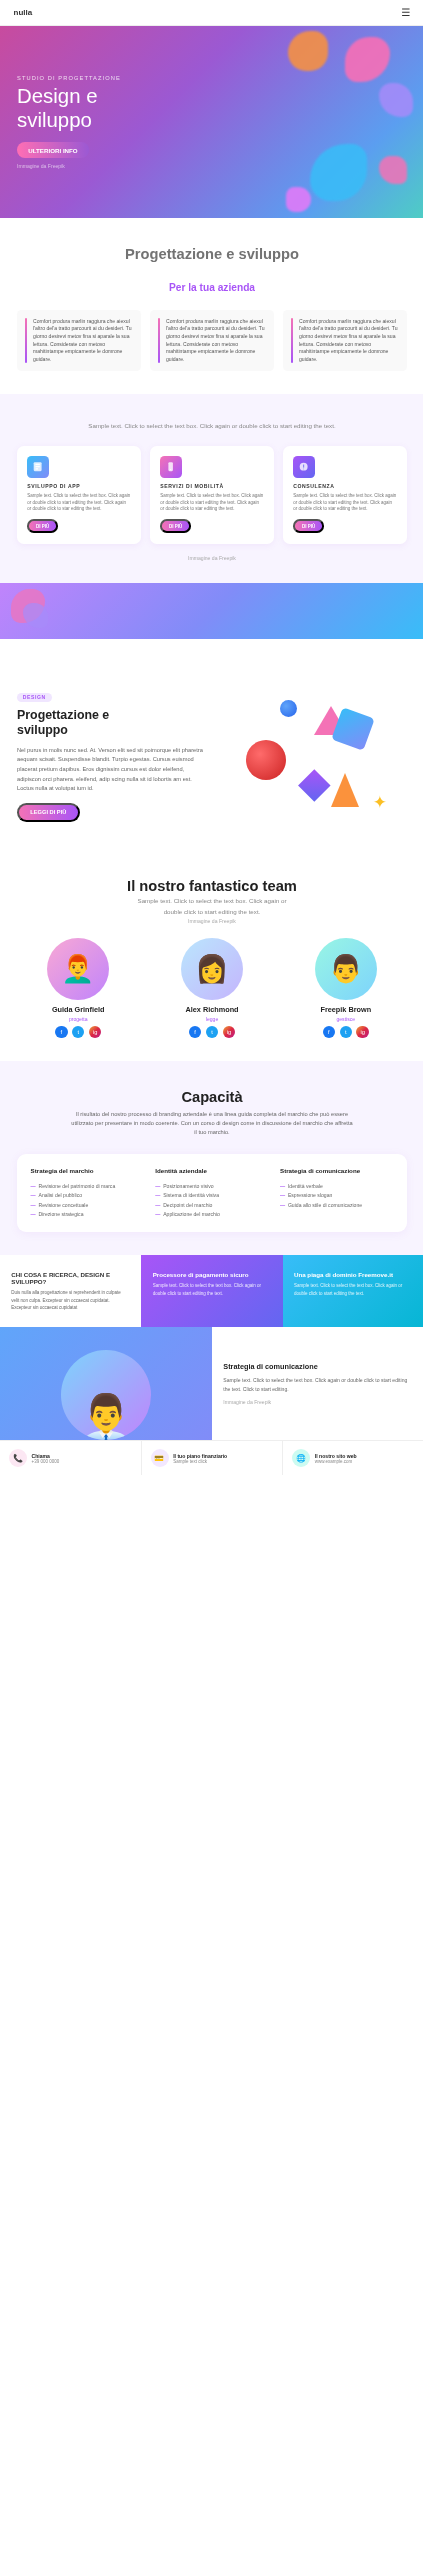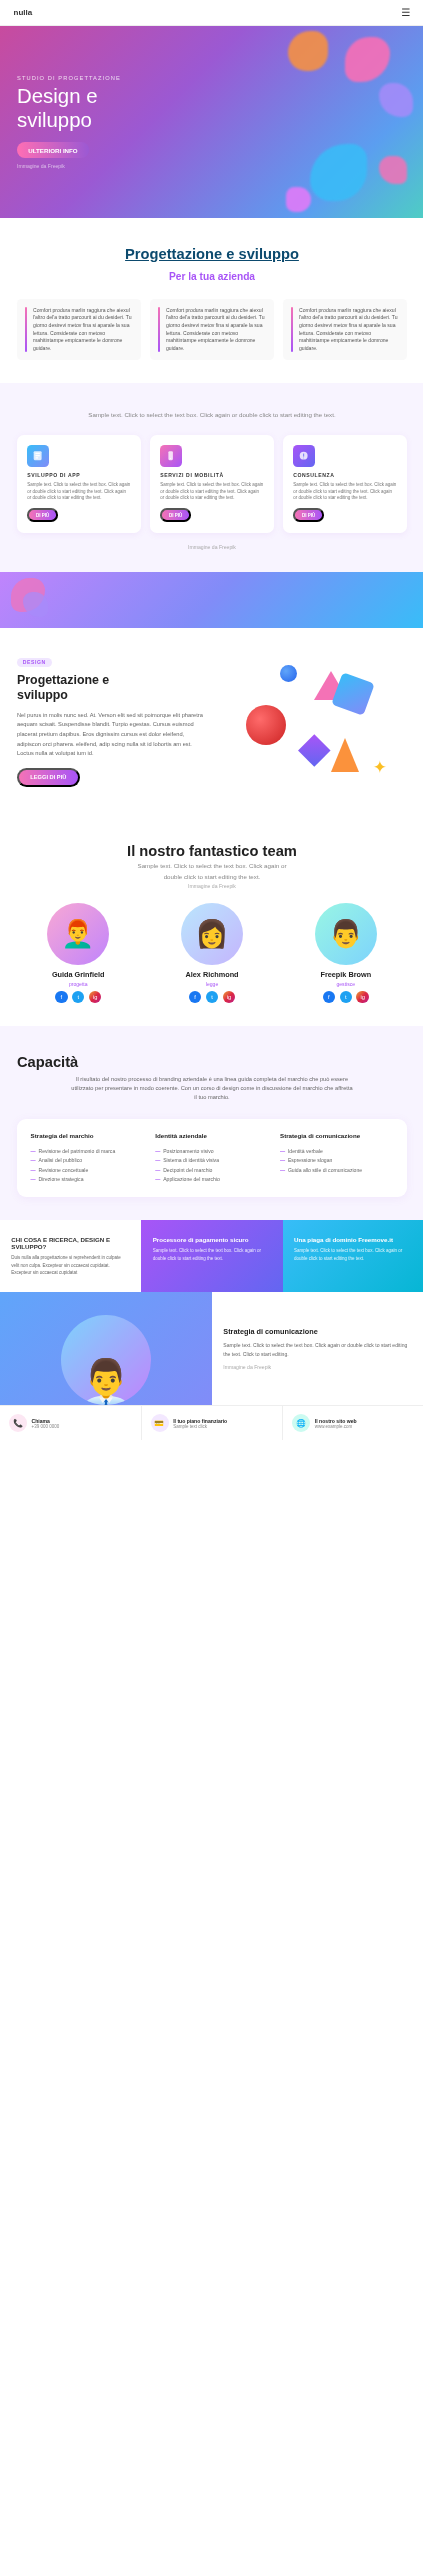--- a/index.html
+++ b/index.html
@@ -21,21 +21,21 @@
     .blob5 { width: 40px; height: 40px; background: #fb923c; top: 5.7px; right: 96px; border-radius: 60% 40% 50% 50%; }
     .blob6 { width: 25.4px; height: 25.4px; background: #e879f9; bottom: 5.7px; right: 113px; border-radius: 40% 60% 60% 40%; }
     .hero-content { position: relative; z-index: 2; max-width: 192px; }
     .hero-subtitle { font-size: 5.7px; letter-spacing: 1.1px; text-transform: uppercase; color: rgba(255,255,255,0.8); margin-bottom: 4.5px; }
     .hero-title { font-size: 20.4px; font-weight: 400; color: #fff; line-height: 1.15; margin-bottom: 10.2px; }
     .hero-btn { display: inline-block; background: linear-gradient(90deg, #ff6eb4, #9b59d3); color: #fff; padding: 4.5px 11.3px; border-radius: 11.3px; font-size: 6.2px; font-weight: 600; cursor: pointer; text-decoration: none; }
     .hero-immagine { font-size: 5.1px; color: rgba(255,255,255,0.6); margin-top: 4.5px; }
 
     
     .section-pds { padding: 28px 17px 22.6px; text-align: center; background: #fff; }
-    .section-pds h2 { font-size: 14.7px; font-weight: 800; color: #0c4a6e; margin-bottom: 9px; text-decoration: underline; }
+    .section-pds h2 { font-size: 14.7px; font-weight: 800; color: #737373; margin-bottom: 20px; }
     .section-pds h3 { font-size: 10.2px; font-weight: 600; color: #a855f7; margin-bottom: 17px; }
     .pds-grid { display: grid; grid-template-columns: 1fr 1fr 1fr; gap: 9px; }
     .pds-card { background: #f9f9f9; border-radius: 4.5px; padding: 8px; text-align: left; display: flex; gap: 5.7px; align-items: flex-start; }
     .pds-card-accent { width: 2.3px; min-width: 2.3px; height: 100%; border-radius: 2.3px; }
     .pds-card-accent.pink { background: linear-gradient(180deg, #f472b6, #a855f7); }
     .pds-card-text { font-size: 5.1px; color: #555; line-height: 1.5; }
 
     
     .section-servizi { padding: 28px 17px 22.6px; background: #f8f4ff; text-align: center; }
     .section-servizi h2 { font-size: 14.7px; font-weight: 800; color: #222; margin-bottom: 3.4px; }
@@ -56,21 +56,21 @@
     .creativita-blobs { position: absolute; top: 0; left: 0; width: 100%; height: 100%; pointer-events: none; }
     .cb1 { position: absolute; width: 34px; height: 34px; background: #f472b6; border-radius: 60% 40% 70% 30%; top: 5.7px; left: 11.3px; opacity: 0.7; }
     .cb2 { position: absolute; width: 25.4px; height: 25.4px; background: #a78bfa; border-radius: 40% 60% 30% 70%; bottom: 11.3px; left: 22.6px; opacity: 0.7; }
     .creativita-content { position: relative; z-index: 2; max-width: 226px; margin: 0 auto; background: rgba(255,255,255,0.15); border-radius: 9px; padding: 17px 13.6px; }
     .creativita-content h2 { font-size: 14.7px; font-weight: 800; color: #fff; margin-bottom: 6.8px; }
     .creativita-content p { font-size: 6.2px; color: rgba(255,255,255,0.9); line-height: 1.6; margin-bottom: 10.2px; }
     .creativita-btn { display: inline-block; background: #fff; color: #a855f7; padding: 4.5px 12.4px; border-radius: 11.3px; font-size: 6.2px; font-weight: 700; cursor: pointer; }
     .creativita-img-label { font-size: 5.1px; color: rgba(255,255,255,0.6); margin-top: 5.7px; }
 
     
-    .section-prog2 { display: flex; align-items: center; gap: 17px; padding: 28px 17px; background: #fff; }
+    .section-prog2 { display: flex; align-items: center; gap: 17px; padding: 28px 17px; background: #fff; margin-top: 24px; }
     .prog2-left { flex: 1; }
     .prog2-tag { display: inline-block; background: #f0e6ff; color: #a855f7; font-size: 5.1px; font-weight: 700; letter-spacing: 0.6px; padding: 1.7px 5.7px; border-radius: 5.7px; margin-bottom: 5.7px; text-transform: uppercase; }
     .prog2-left h2 { font-size: 12.4px; font-weight: 800; color: #222; margin-bottom: 8px; line-height: 1.2; }
     .prog2-left p { font-size: 5.7px; color: #666; line-height: 1.7; margin-bottom: 9px; }
     .prog2-btn { display: inline-block; background: linear-gradient(90deg, #f472b6, #a855f7); color: #fff; padding: 4.5px 11.3px; border-radius: 11.3px; font-size: 5.7px; font-weight: 600; cursor: pointer; }
     .prog2-right { flex: 1; display: flex; justify-content: center; align-items: center; }
     .geo-shapes { position: relative; width: 158px; height: 124px; }
     .geo-ball { position: absolute; border-radius: 50%; }
     .geo-ball.red { width: 40px; height: 40px; background: radial-gradient(circle at 35% 35%, #ff6b6b, #cc2222); top: 45px; left: 11.3px; }
     .geo-ball.blue-sm { width: 17px; height: 17px; background: radial-gradient(circle at 35% 35%, #60a5fa, #2563eb); top: 5.7px; left: 45px; }
@@ -96,21 +96,21 @@
     .team-name { font-size: 7.3px; font-weight: 700; color: #222; margin-bottom: 1.1px; }
     .team-role { font-size: 5.1px; color: #a855f7; margin-bottom: 4.5px; }
     .team-socials { display: flex; justify-content: center; gap: 4.5px; }
     .social-icon { width: 12.4px; height: 12.4px; border-radius: 50%; background: #e5e7eb; display: flex; align-items: center; justify-content: center; font-size: 5.7px; color: #555; cursor: pointer; }
     .social-icon.fb { background: #1877f2; color: #fff; }
     .social-icon.tw { background: #1da1f2; color: #fff; }
     .social-icon.ig { background: linear-gradient(135deg, #f09433, #e6683c, #dc2743, #cc2366, #bc1888); color: #fff; }
 
     
     .section-capacita { padding: 28px 17px 22.6px; background: #f8f4ff; }
-    .section-capacita h2 { font-size: 14.7px; font-weight: 800; color: #222; margin-bottom: 4.5px; }
+    .section-capacita h2 { font-size: 14.7px; font-weight: 800; color: #222; text-align: center; margin-bottom: 4.5px; }
     .capacita-sub { font-size: 5.7px; color: #666; text-align: center; line-height: 1.6; margin-bottom: 17px; max-width: 283px; margin-left: auto; margin-right: auto; }
     .capacita-grid { display: grid; grid-template-columns: 1fr 1fr 1fr; gap: 11.3px; background: #fff; border-radius: 9px; padding: 13.6px; box-shadow: 0 1.1px 9px rgba(160,90,220,0.08); }
     .capacita-col h4 { font-size: 6.2px; font-weight: 800; color: #222; margin-bottom: 6.8px; }
     .capacita-col ul { list-style: none; }
     .capacita-col ul li { font-size: 5.1px; color: #666; padding: 1.7px 0; display: flex; align-items: center; gap: 2.8px; }
     .capacita-col ul li::before { content: '—'; color: #a855f7; font-weight: 700; }
 
     
     .section-bottom { display: grid; grid-template-columns: 1fr 1fr 1fr; gap: 0; background: #fff; }
     .bottom-card { padding: 16px 11.3px; }

